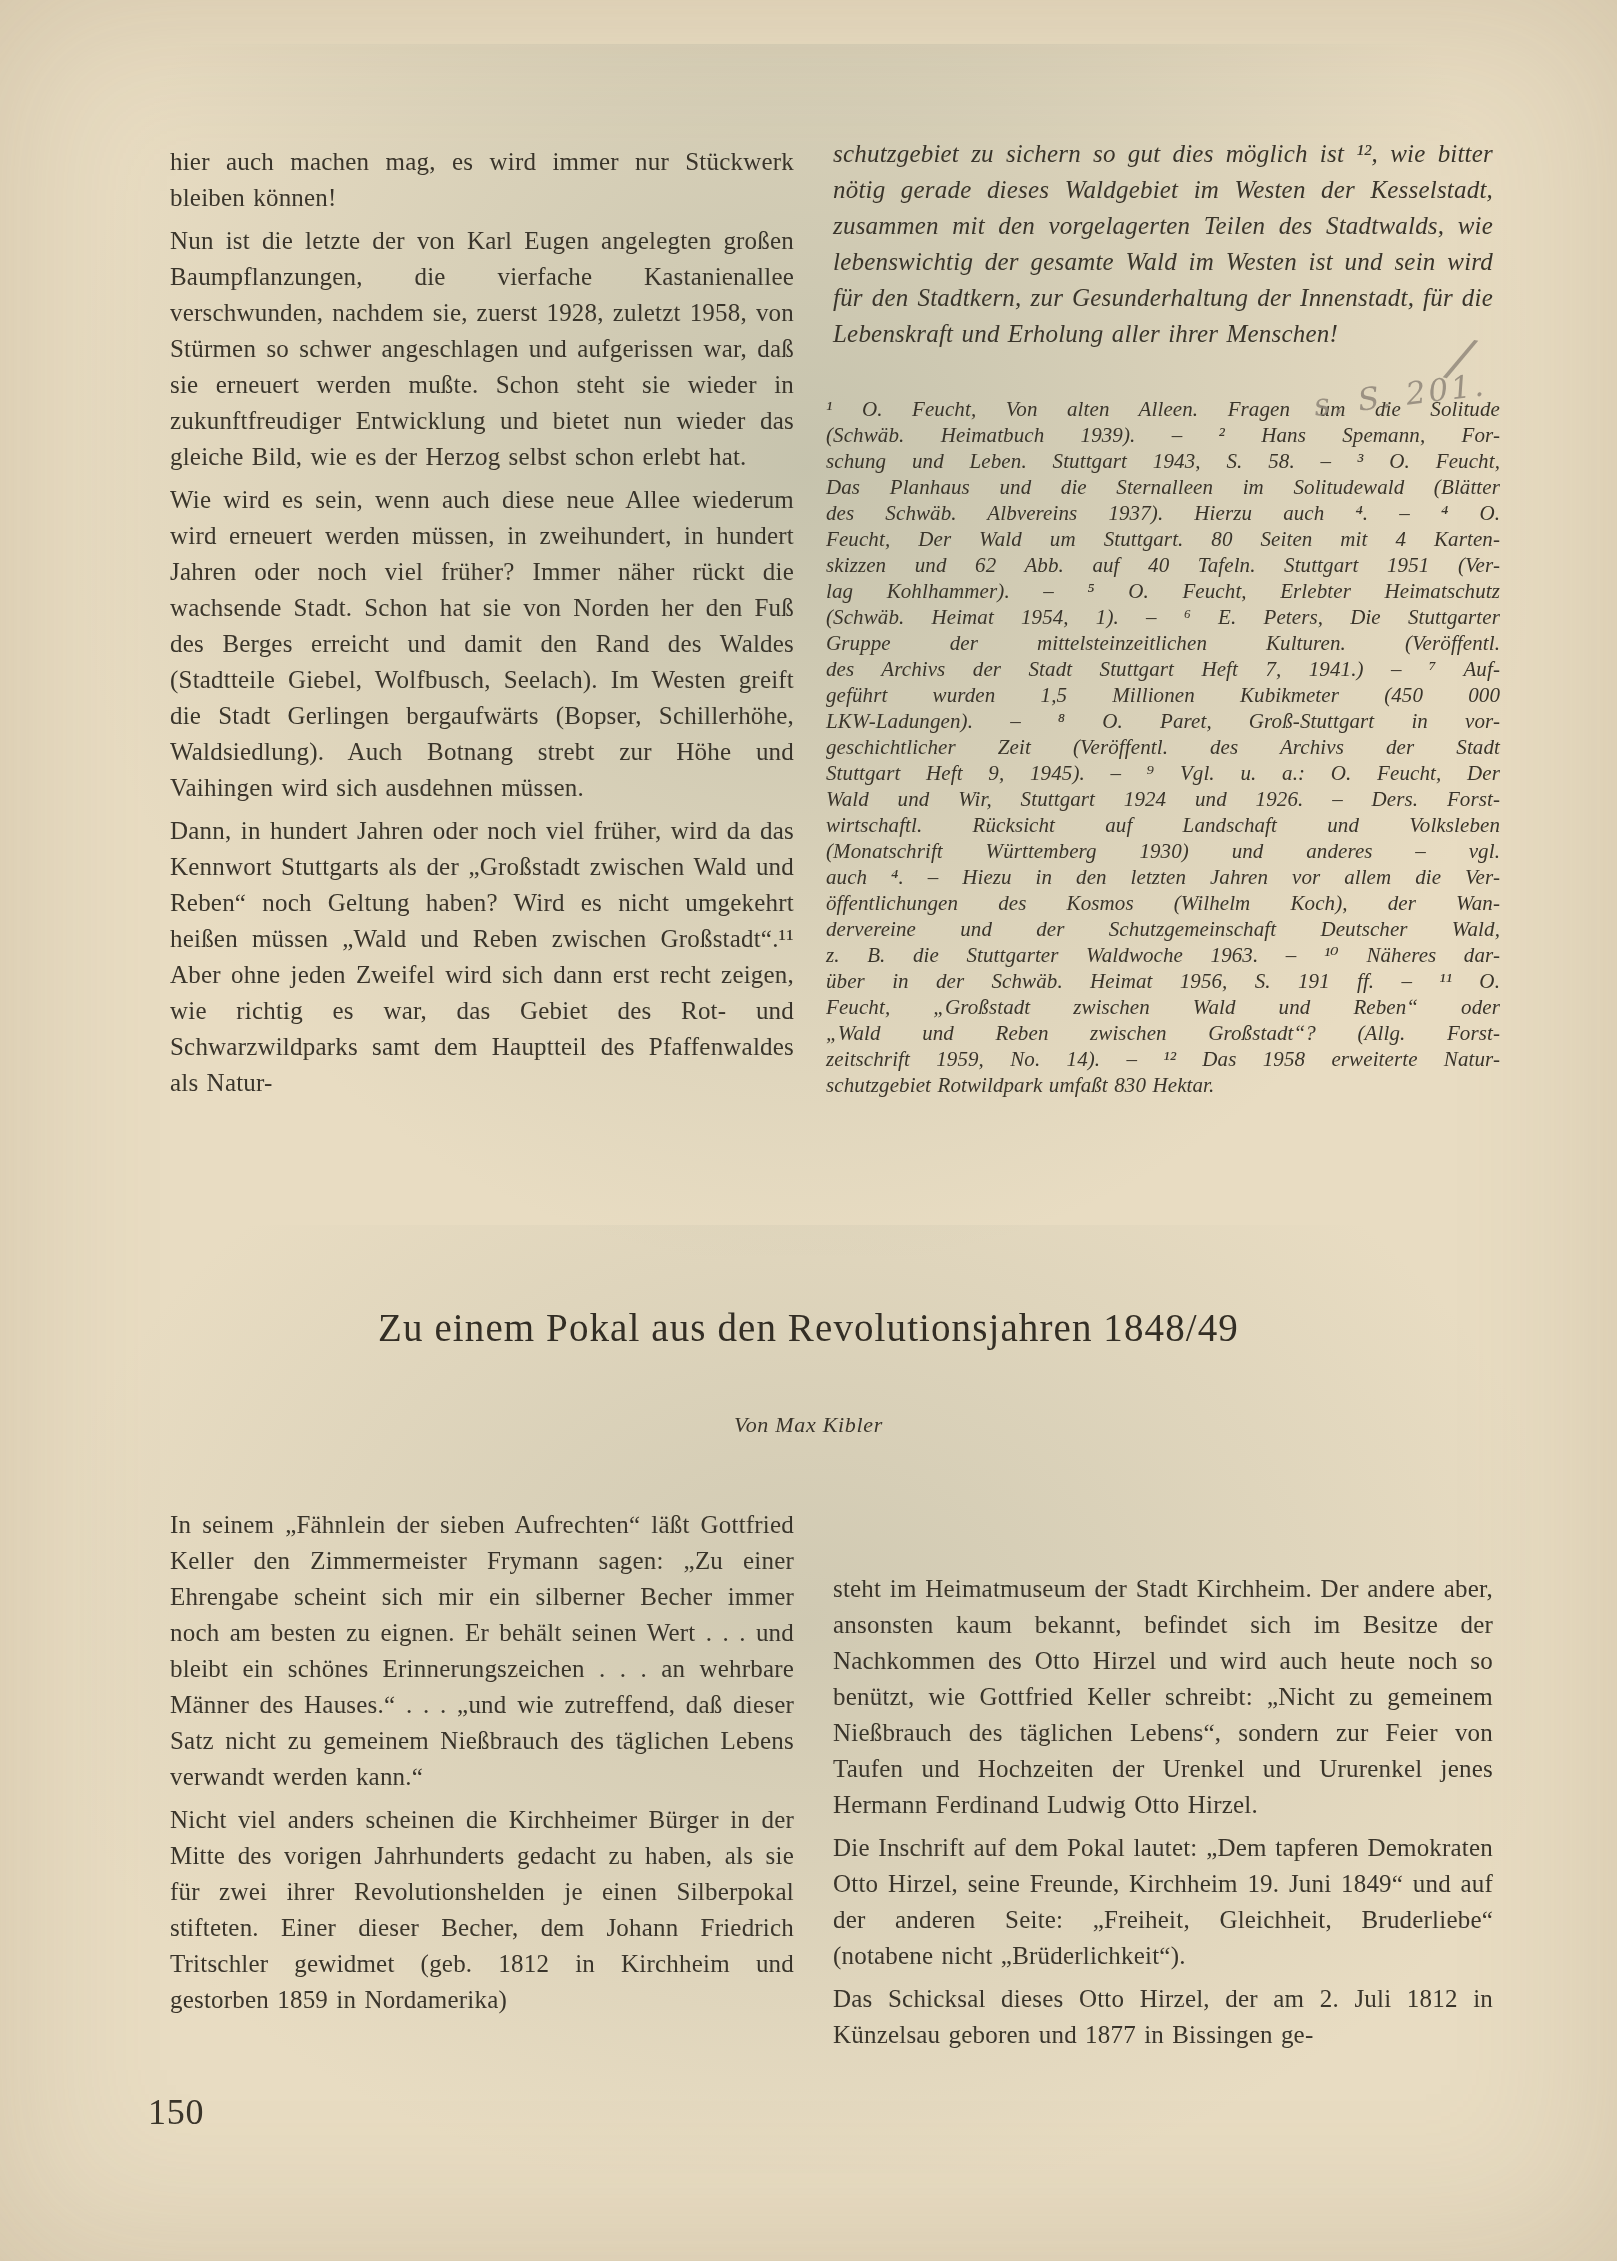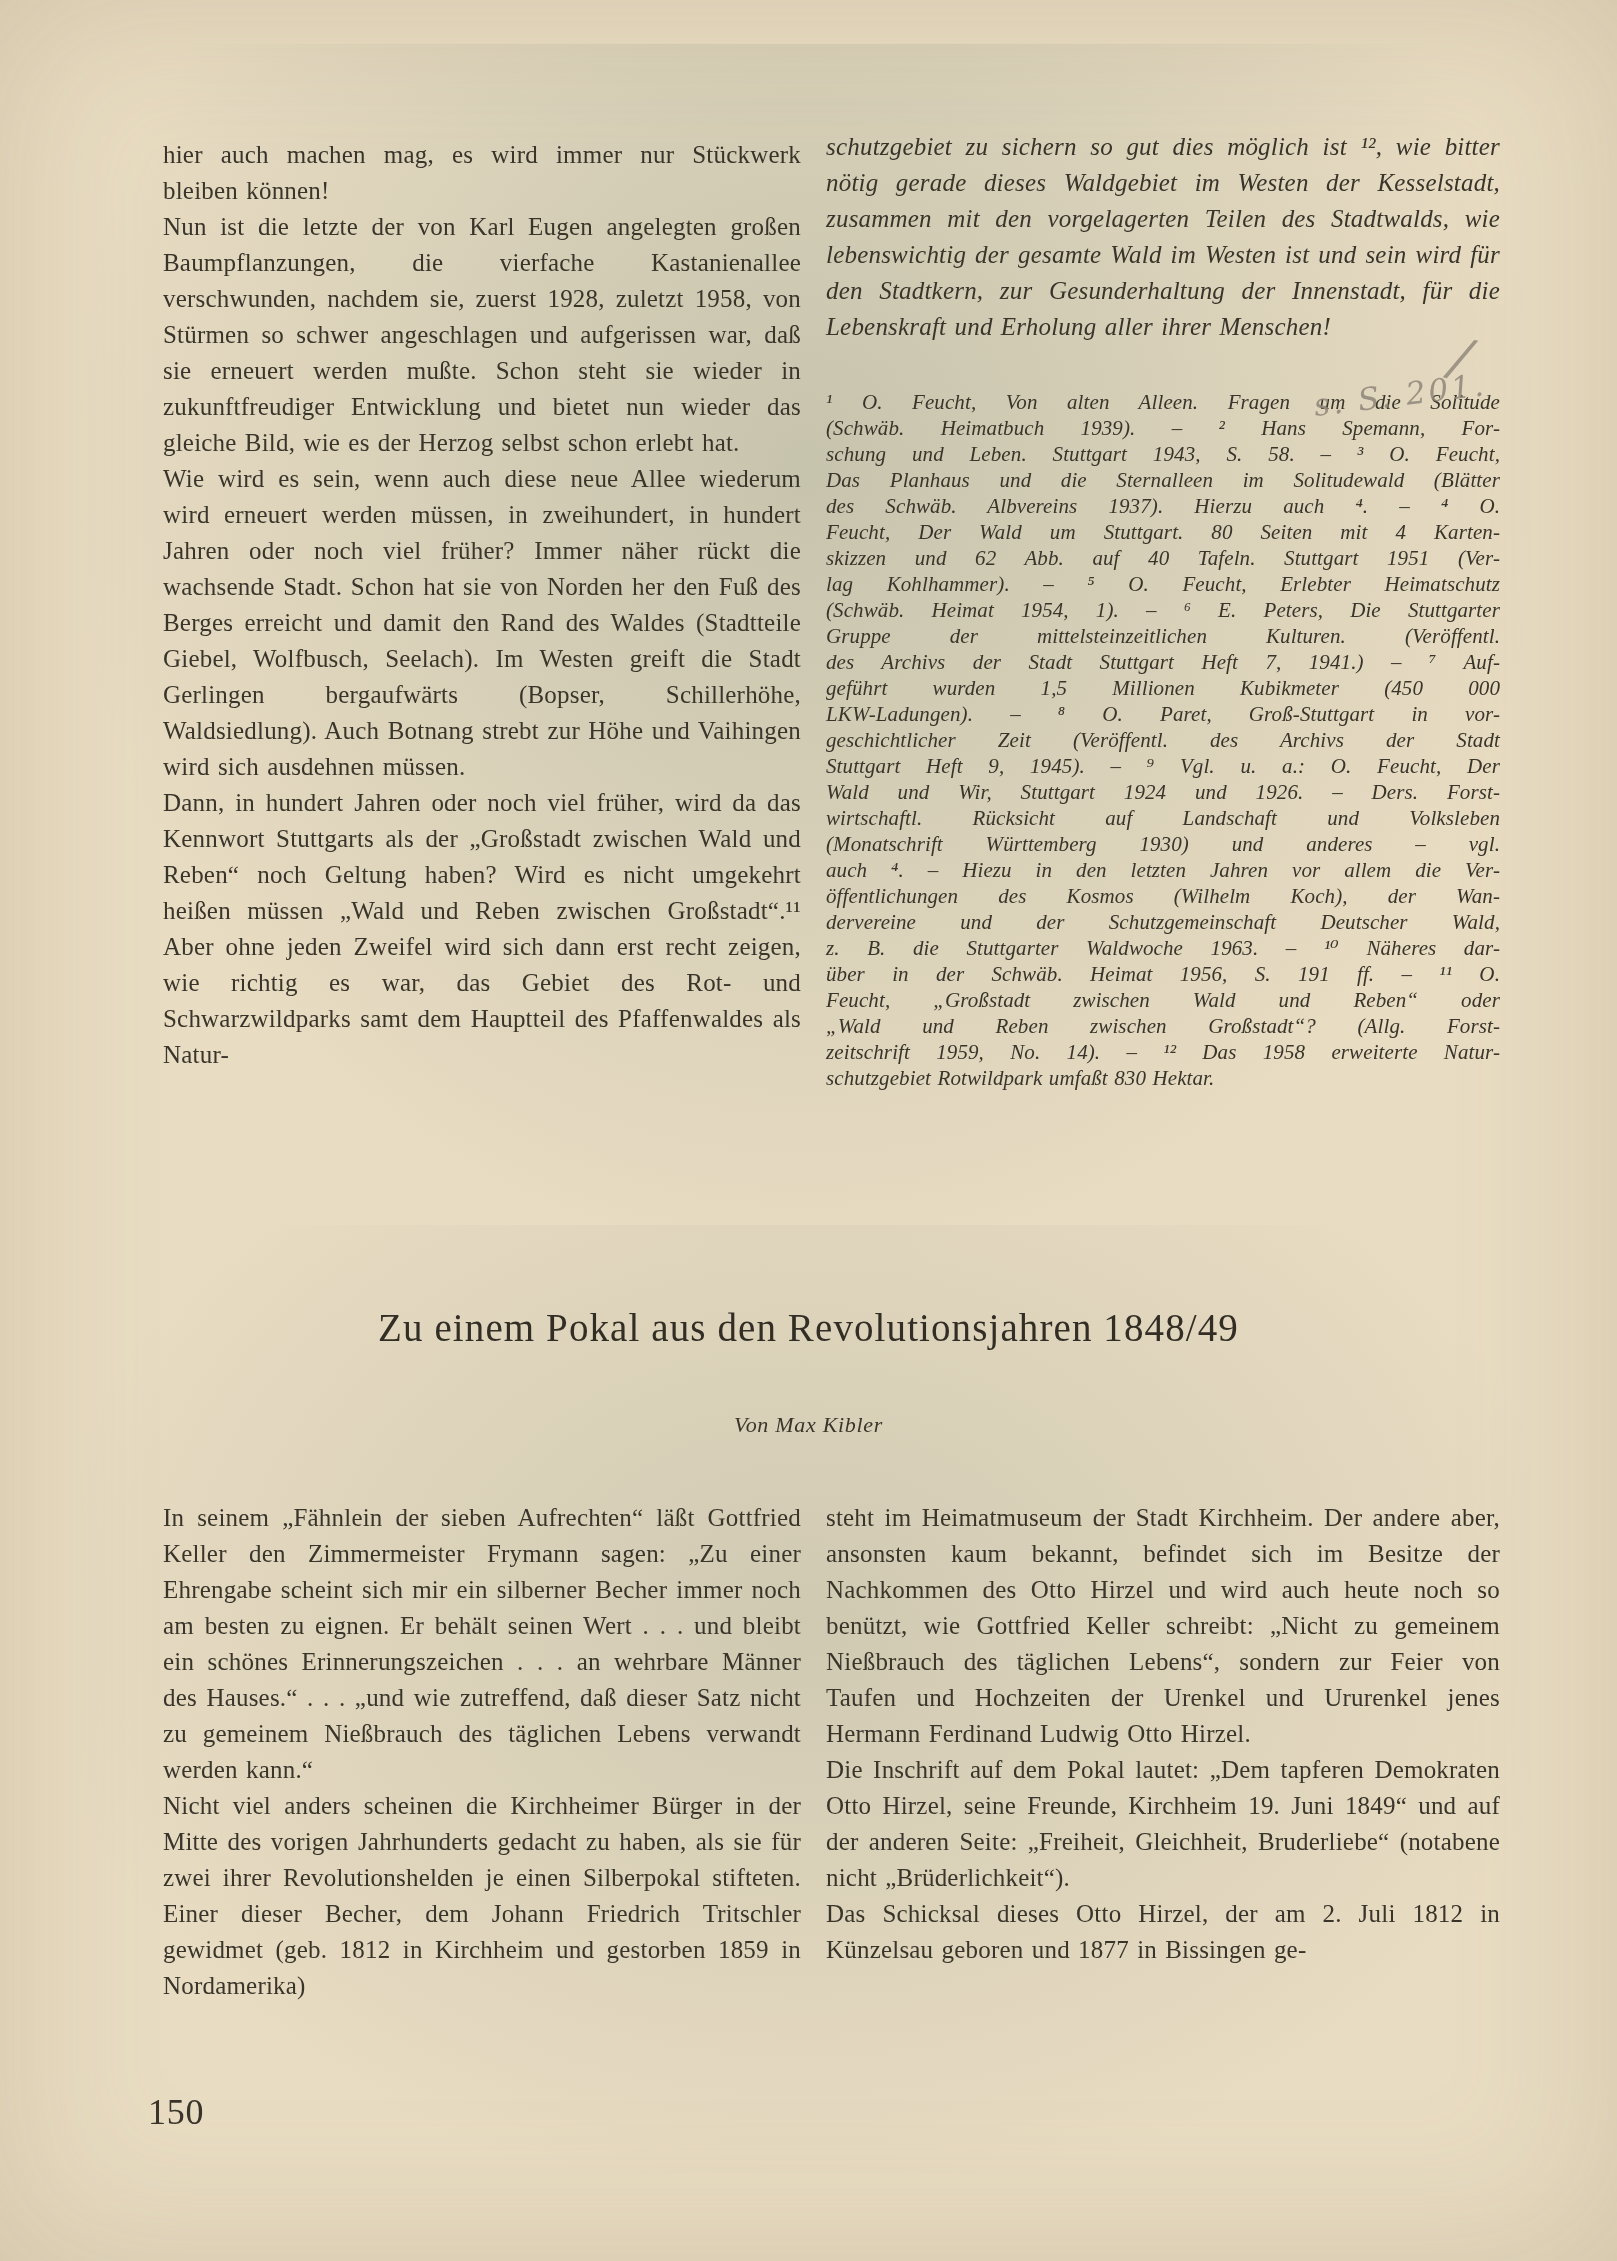--- a/index.html
+++ b/index.html
@@ -12,35 +12,35 @@
   
   .shade{position:absolute;pointer-events:none;}
   .shade-top{left:80px;top:44px;width:1452px;height:1211px;
     background:radial-gradient(ellipse at 50% 35%, rgba(148,158,142,.40) 0%, rgba(148,158,142,0) 72%);}
   .shade-bottom{left:80px;top:1225px;width:1452px;height:948px;
     background:radial-gradient(ellipse at 50% 42%, rgba(152,158,142,.30) 0%, rgba(152,158,142,0) 75%);}
   .vignette{position:absolute;inset:0;box-shadow:inset 0 0 160px rgba(135,115,80,.22);pointer-events:none;}
 
   .col{position:absolute;text-align:justify;hyphens:auto;-webkit-hyphens:auto;}
   .body-text{font-size:25px;line-height:36px;letter-spacing:0.2px;word-spacing:1.8px;}
-  .para{margin:0;}
+  .para{margin:7px;}
 
   .col-a1-left {left:163px; top:137px; width:638px;}
   .col-a1-right{left:826px;top:129px; width:674px;font-style:italic;}
 
   .footnotes{margin-top:44px;font-size:21px;line-height:26px;letter-spacing:0.1px;word-spacing:1.1px;}
   .fn-line{text-align:justify;text-align-last:justify;white-space:normal;}
   .fn-line:last-child{text-align-last:left;}
 
   .article2-head{position:absolute;left:0;top:1297px;width:1617px;text-align:center;}
   .title{margin:8px;font-weight:normal;font-size:39px;letter-spacing:1.1px;color:#332e25;}
   .byline{margin-top:62px;font-style:italic;font-size:22px;letter-spacing:0.7px;color:#3a352b;}
 
   .col-a2-left {left:163px; top:1500px; width:638px;}
-  .col-a2-right{left:826px;top:1500px; width:674px;}
+  .col-a2-right{left:826px;top:1564px; width:674px;}
 
   .page-number{position:absolute;left:148px;top:2091px;font-size:36px;color:#3a352b;letter-spacing:0.7px;}
 
   .pencil{position:absolute;color:#8f8679;font-style:italic;
     font-family:"DejaVu Serif","Liberation Serif",serif;pointer-events:none;}
   .annotation-note{left:1313px;top:373px;width:233px;font-size:31px;letter-spacing:2.9px;
     transform:rotate(-7deg);opacity:.85;}
   .annotation-slash{left:1452px;top:327px;font-size:53px;transform:rotate(13deg);opacity:.8;}
 </style>
 </head>

